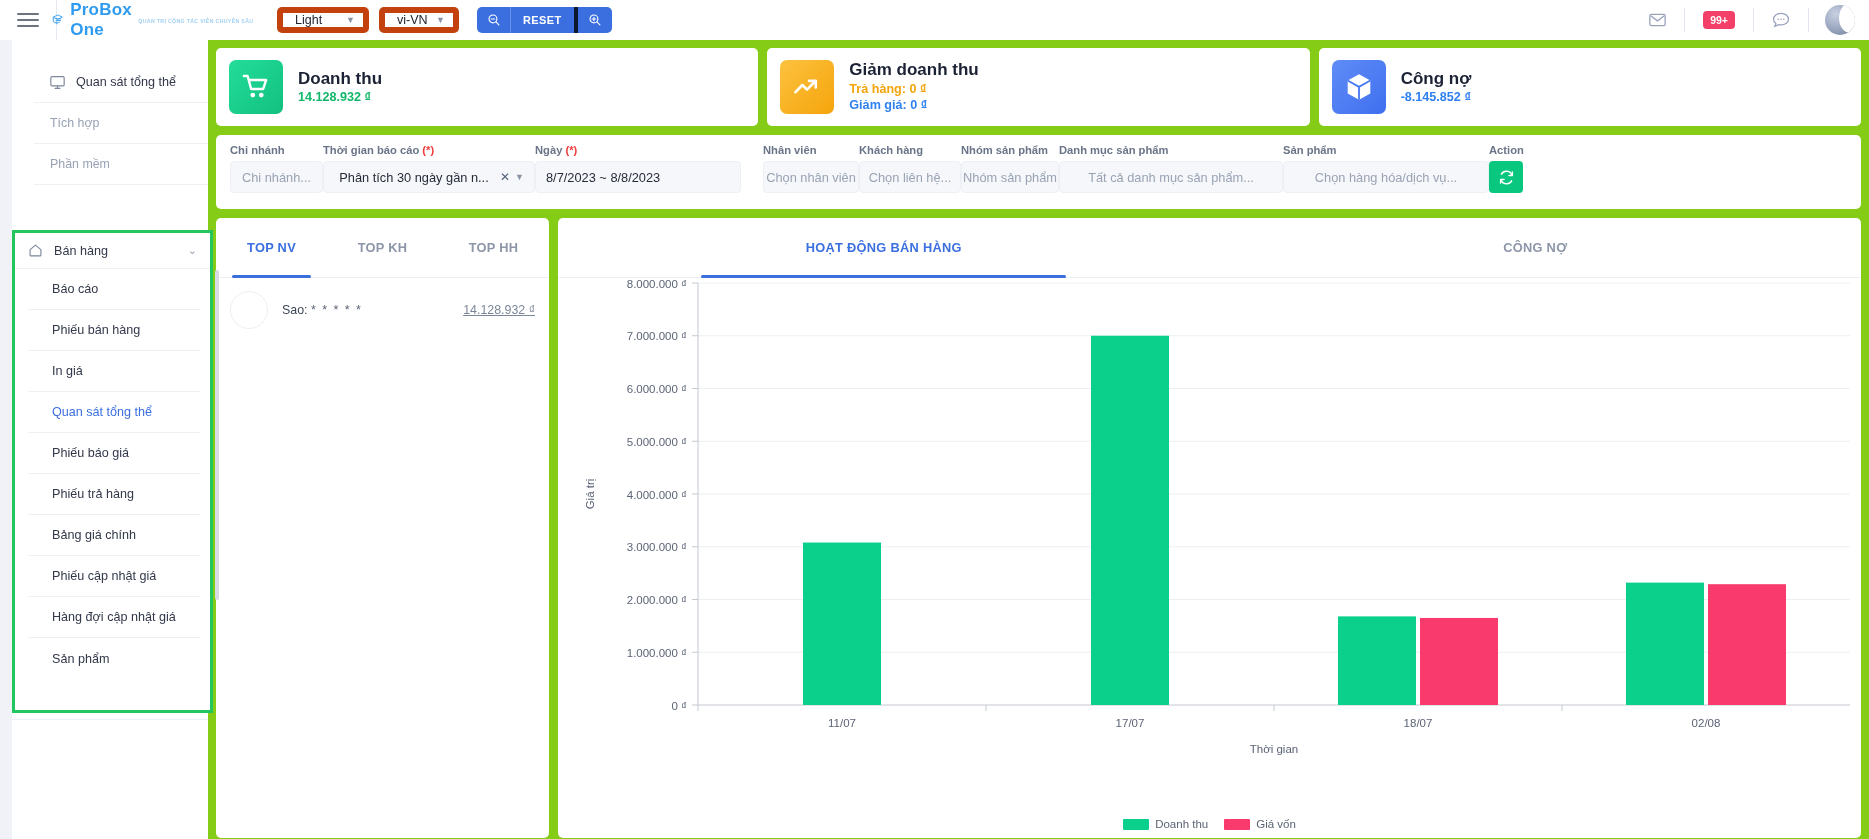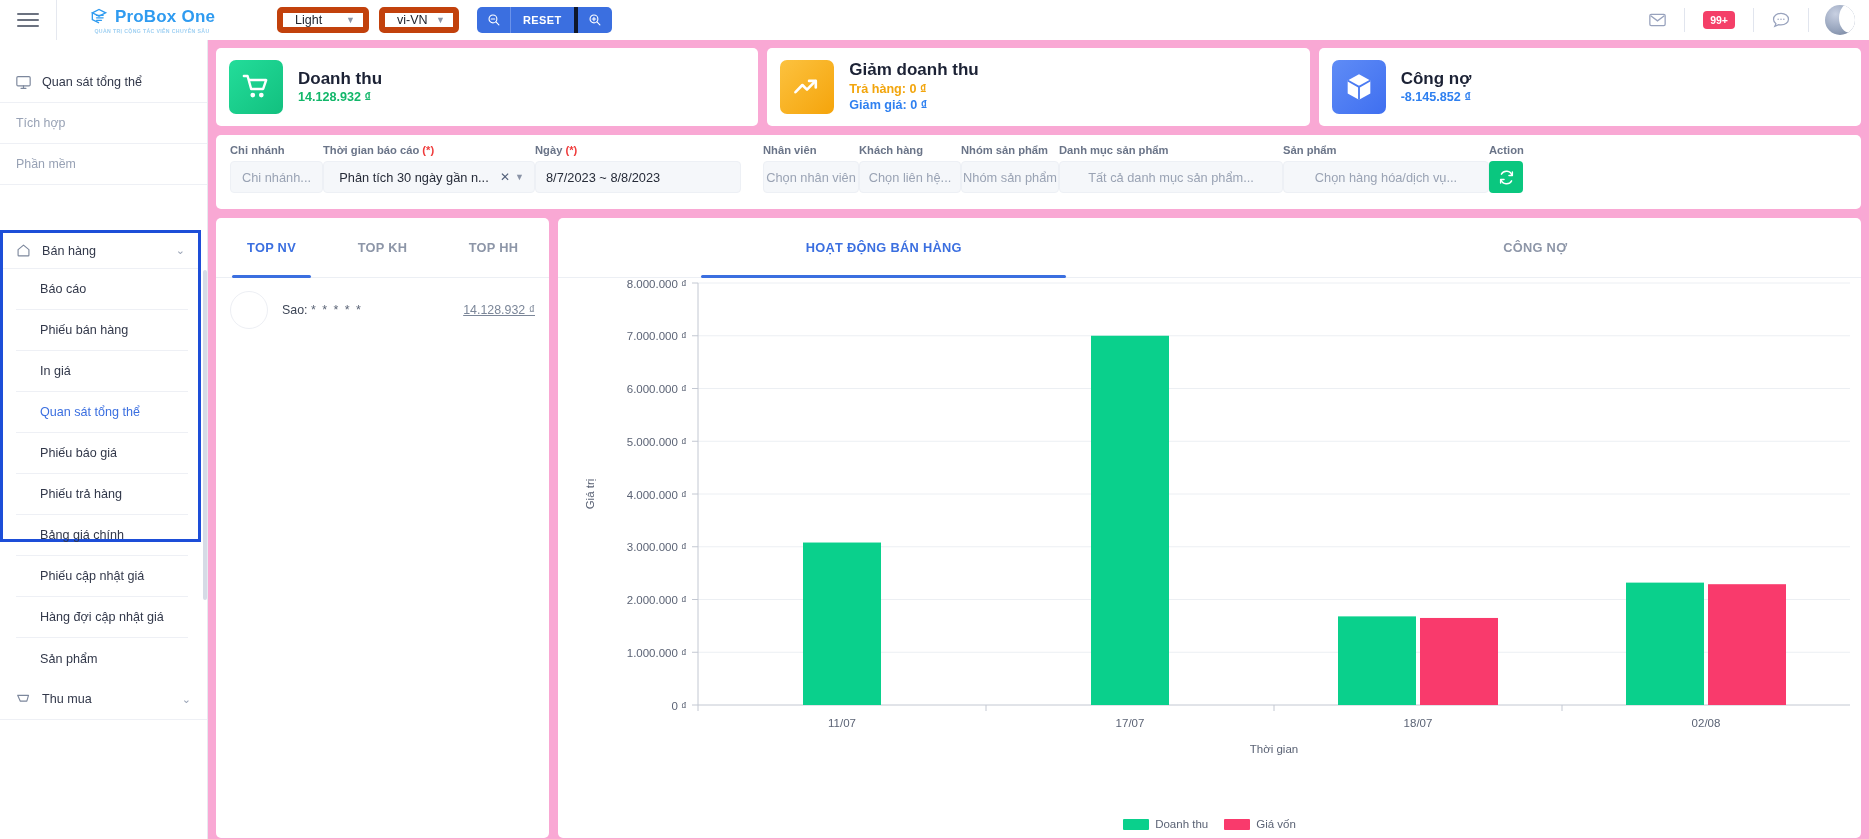--- a/index.html
+++ b/index.html
@@ -12,22 +12,22 @@
 
   
   .topbar {
     position: absolute; top: 0; left: 0; width: 1869px; height: 40px;
     background: #ffffff; display: flex; align-items: center; z-index: 30;
   }
   .hamburger { width: 56px; display: flex; flex-direction: column; gap: 4px;
     align-items: center; justify-content: center; height: 40px; cursor: pointer; }
   .hamburger i { display: block; width: 22px; height: 2px; background: #6b7280; border-radius: 1px; }
   .brand-sep { width: 1px; height: 40px; background: #e5e8ef; }
-  .brand { width: 190px; height: 40px; display: flex; flex-direction: column;
-    align-items: center; justify-content: center; text-align: right; }
+  .brand { width: 190px; height: 40px; display: flex; flex-direction: row;
+    align-items: center; justify-content: center; }
   .brand-row { display: flex; align-items: center; gap: 6px; }
   .brand-name { font-size: 17px; font-weight: 700; color: #2f9bf0; letter-spacing: .2px; }
   .brand-sub { font-size: 5.2px; color: #9fd0f2; letter-spacing: .35px;
     white-space: nowrap; margin-top: 1px; font-weight: 700; }
 
   .ctl-group { display: flex; align-items: center; gap: 10px; margin-left: 30px; }
   .sel {
     height: 26px; border: 6px solid #c2410c; border-radius: 5px; background: #fff;
     display: flex; align-items: center; justify-content: space-between;
     padding: 0 8px 0 12px; font-size: 12.5px; color: #20242e; cursor: pointer;
@@ -57,39 +57,39 @@
     background: radial-gradient(circle at 35% 30%, #c8d0e2 0%, #98a5bd 55%, #6d7b96 100%);
     position: relative; overflow: hidden; cursor: pointer;
   }
   .avatar::after {
     content:""; position:absolute; right:-6px; top:-2px; width:22px; height:30px;
     background:#fff; border-radius:50% 0 0 50%;
   }
 
   
   .sidebar {
-    position: absolute; top: 40px; left: 0; width: 208px; height: 799px;
-    background: #ffffff; border-right: 1px solid #e7eaf0; overflow: hidden;
+    position: absolute; top: 40px; left: 12px; width: 208px; height: 799px;
+    background: #ffffff; border-right: 1px solid #e7eaf0; overflow: hidden; padding-left: 22px;
   }
   .sb-row {
     height: 41px; display: flex; align-items: center; padding: 0 16px;
     border-bottom: 1px solid #eef0f5; font-size: 12.6px; color: #32384a; cursor: pointer;
   }
   .sb-row .ic { width: 26px; color: #7c879c; display: flex; align-items: center; }
   .sb-label { flex: 1; }
   .sb-chev { color: #98a2b5; font-size: 11px; }
   .sb-section {
     height: 41px; display: flex; align-items: center; padding: 0 16px;
     border-bottom: 1px solid #eef0f5; font-size: 12.4px; color: #98a2b5;
   }
   .sb-spacer { height: 22px; }
 
   .redbox {
-    position: absolute; left: 0px; top: 190px; width: 201px; height: 312px;
-    border: 3px solid #1d4ed8; background: #fff; z-index: 8;
+    position: absolute; left: 0px; top: 190px; width: 201px; height: 483px;
+    border: 3px solid #22c55e; background: #fff; z-index: 8;
   }
   .rb-head {
     height: 36px; display: flex; align-items: center; padding: 0 13px;
     font-size: 12.6px; color: #32384a; border-bottom: 1px solid #eef0f5; cursor: pointer;
   }
   .rb-head .ic { width: 26px; color: #7c879c; display: flex; align-items: center; }
   .rb-item {
     height: 41px; display: flex; align-items: center; padding: 0 13px 0 24px;
     font-size: 12.6px; color: #32384a; border-bottom: 1px solid #eef0f5;
     margin: 0 10px 0 13px; cursor: pointer;
@@ -100,21 +100,21 @@
   .sb-bottom {
     position: absolute; left: 0; top: 639px; width: 207px;
   }
   .sb-scroll {
     position: absolute; right: 0px; top: 230px; width: 4px; height: 330px;
     background: #d6dbe6; border-radius: 2px; z-index: 9;
   }
 
   
   .main { position: absolute; top: 40px; left: 208px; width: 1661px; height: 799px;
-    background: #f9a8d4; padding: 8px 8px 0 8px; }
+    background: #84cc16; padding: 8px 8px 0 8px; }
 
   .kpis { display: flex; gap: 9px; }
   .kpi {
     flex: 1; background: #fff; border-radius: 5px; height: 78px;
     display: flex; align-items: center; padding: 0 13px; gap: 15px;
   }
   .kpi-ic { width: 54px; height: 54px; border-radius: 7px; display: flex;
     align-items: center; justify-content: center; flex: none; }
   .kpi-title { font-size: 17px; font-weight: 700; color: #1c2235; line-height: 1.2; }
   .kpi-sub { font-size: 12.6px; font-weight: 700; line-height: 1.32; }

